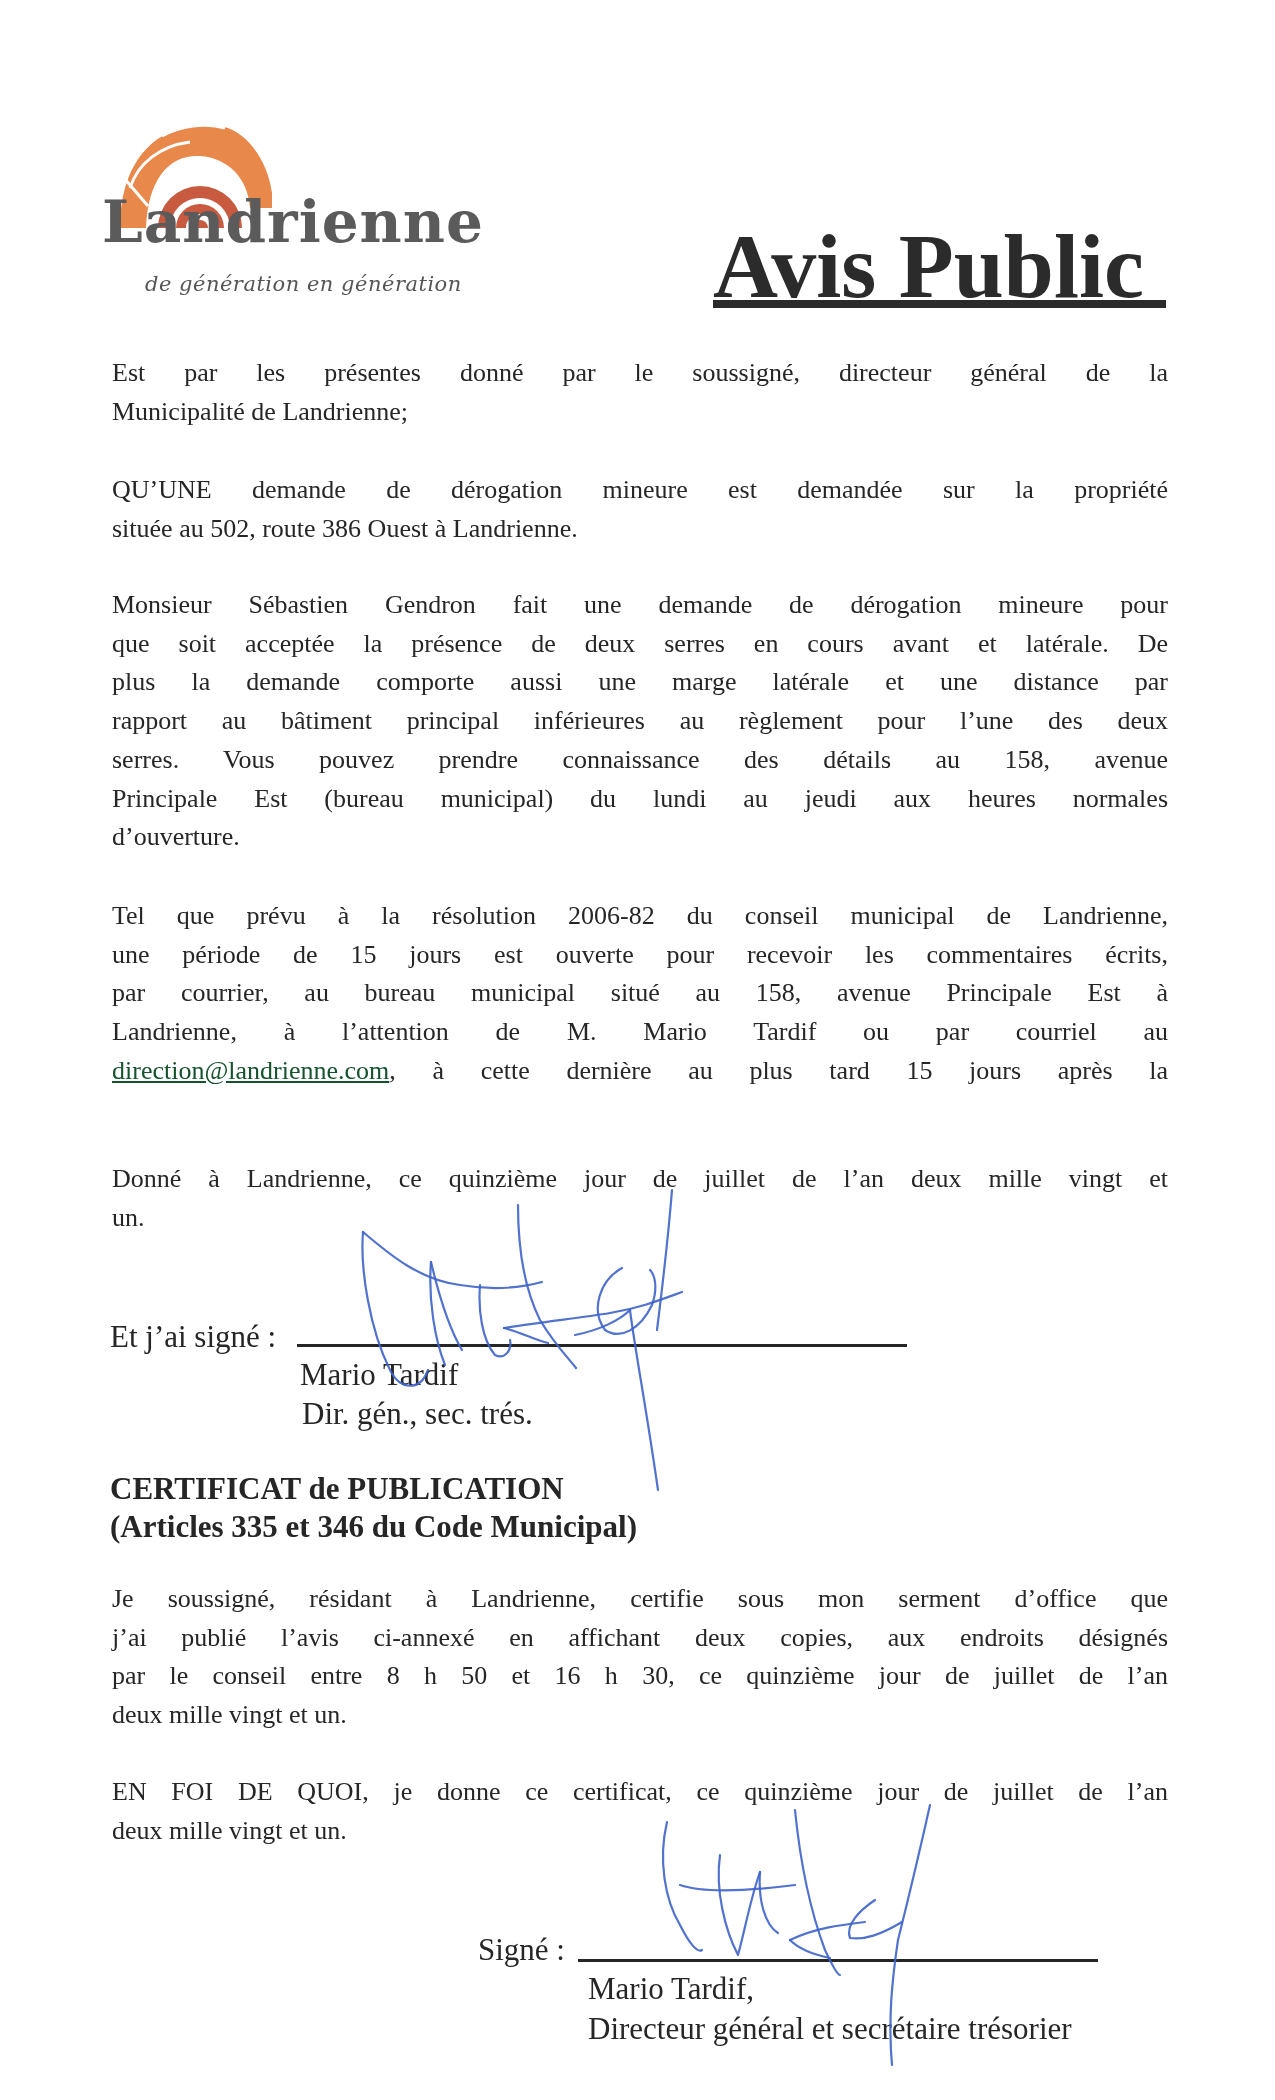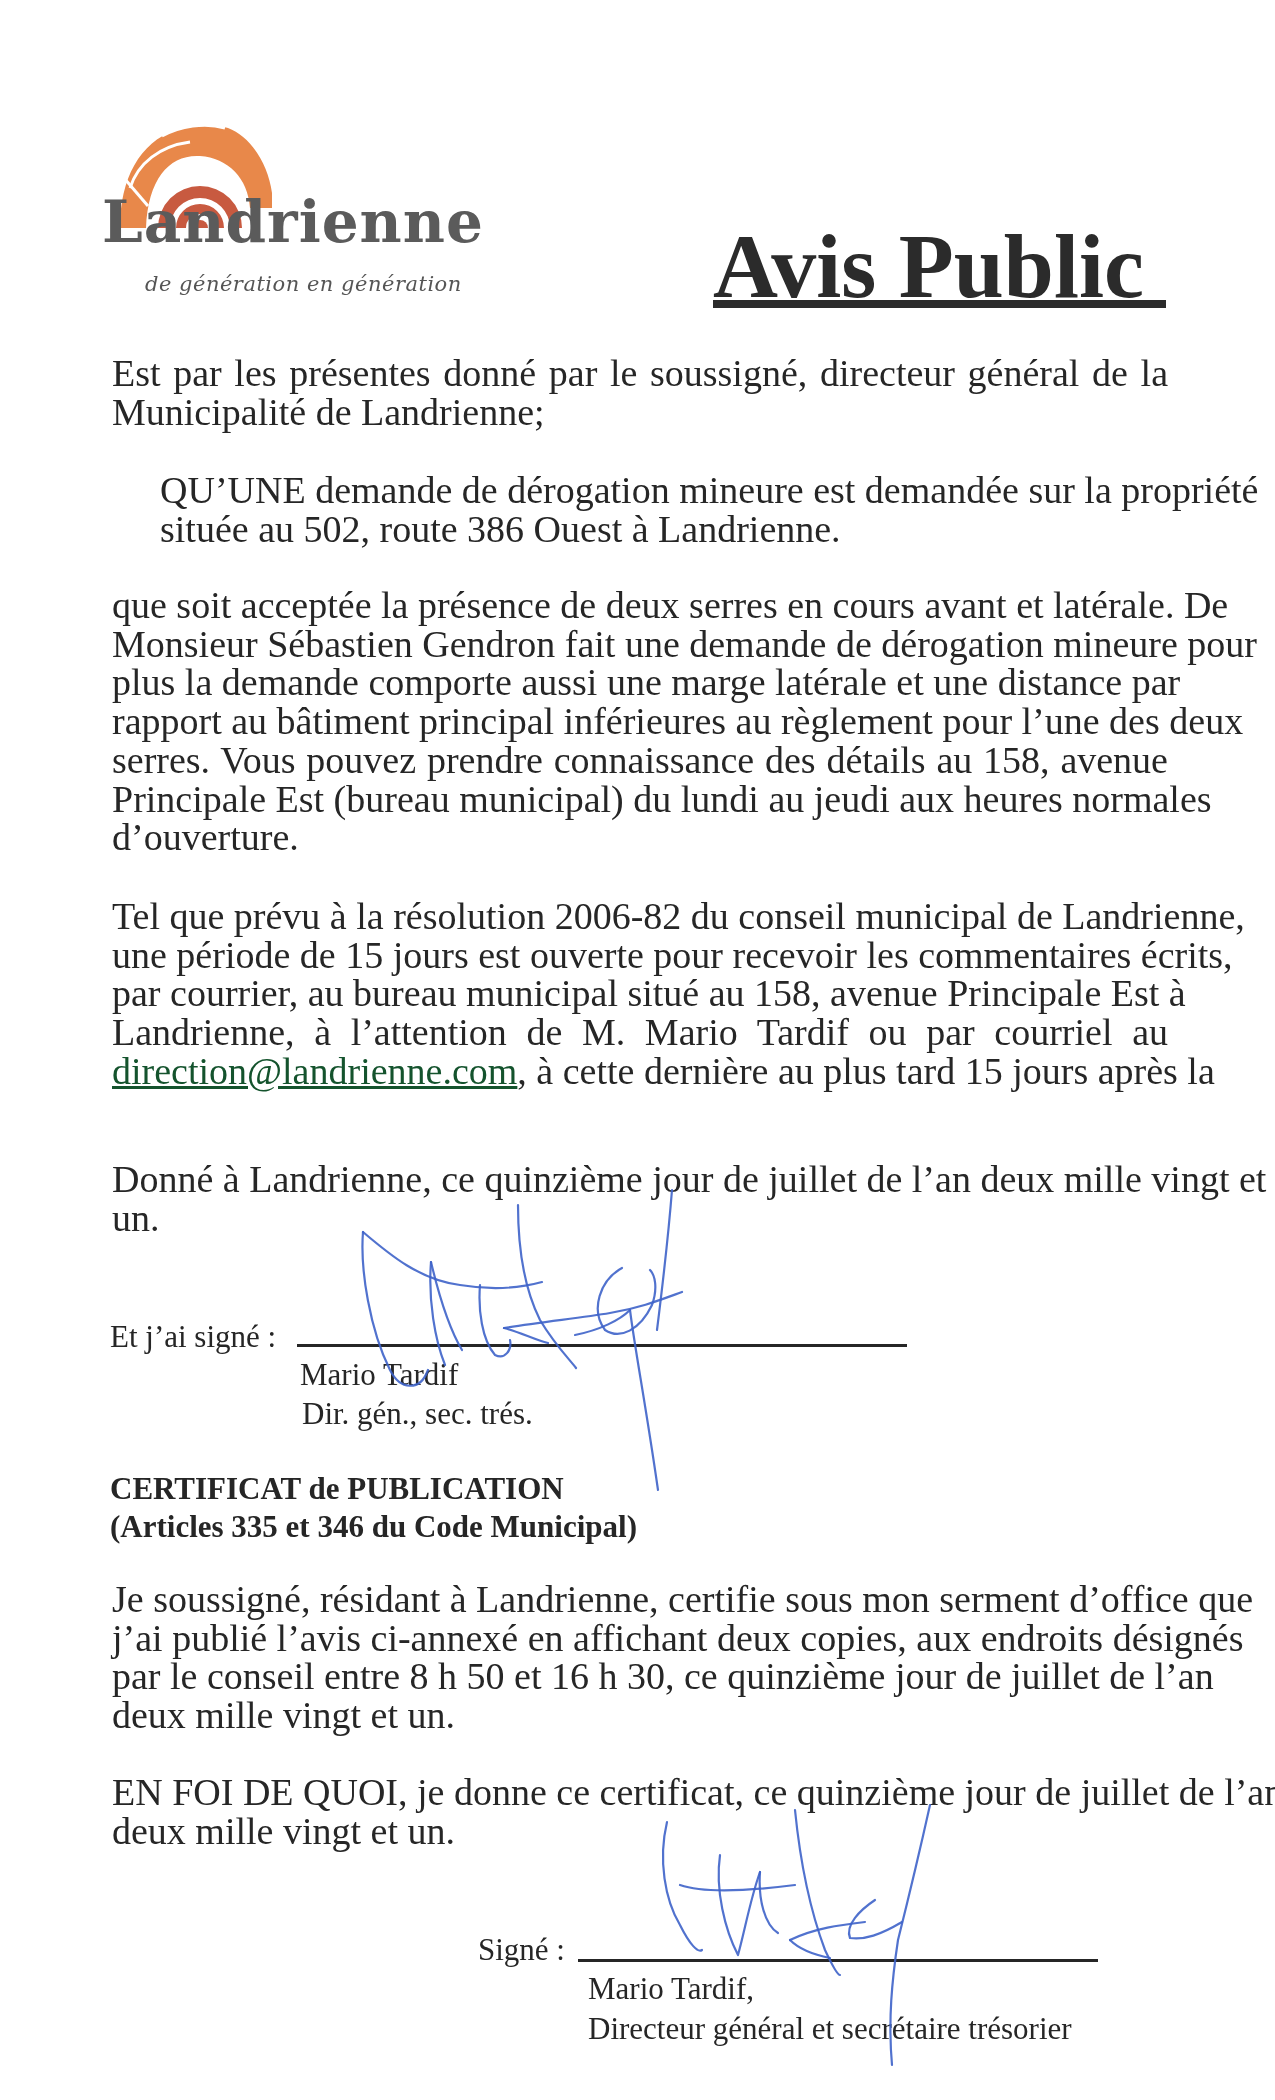--- a/index.html
+++ b/index.html
@@ -6,21 +6,21 @@
   body { width: 1275px; height: 2100px; position: relative; overflow: hidden;
          font-family: "Liberation Serif", "DejaVu Serif", serif; color: #262626; }
   .abs { position: absolute; }
   .logo-word { font-family: "DejaVu Serif", "Liberation Serif", serif; font-weight: bold;
                font-size: 58px; color: #5b5b5b; letter-spacing: 1px; white-space: nowrap; }
   .logo-tag { font-family: "DejaVu Serif", "Liberation Serif", serif; font-style: italic;
               font-size: 21px; color: #555; white-space: nowrap; letter-spacing: 0.5px; margin-top: 8px; }
   .title { font-family: "Liberation Serif", serif; font-weight: bold; font-size: 90px;
            color: #2b2b2b; white-space: nowrap; line-height: 1; }
   .title-rule { background: #2b2b2b; height: 8px; }
-  .para { left: 112px; width: 1056px; font-size: 38px; line-height: 38.7px;
+  .para { left: 112px; width: 1056px; font-size: 26px; line-height: 38.7px;
           text-align: justify; text-align-last: left; margin: 0; }
   .line { display: block; text-align: justify; text-align-last: justify; white-space: nowrap; }
   .line.last { text-align-last: left; }
   .text { font-size: 31px; white-space: nowrap; line-height: 1; }
   .bold { font-weight: bold; }
   .link { color: #14532d; text-decoration: underline; }
   .sig-rule { background: #262626; height: 3px; }
   svg.sig { position: absolute; overflow: visible; }
   svg.sig path { fill: none; stroke: #3e63c9; stroke-width: 2.2; stroke-linecap: round; stroke-linejoin: round; opacity: 0.9; }
 </style>
@@ -44,28 +44,28 @@
 </div>
 
 <div class="abs title" style="left:713px; top:222px;">Avis Public</div>
 <div class="abs title-rule" style="left:713px; top:300px; width:453px;"></div>
 
 <div class="abs para" style="top:354px;">
   <span class="line">Est par les présentes donné par le soussigné, directeur général de la</span>
   <span class="line last">Municipalité de Landrienne;</span>
 </div>
 
-<div class="abs para" style="top:471px;margin-left:48px;">
+<div class="abs para" style="top:471px;">
   <span class="line">QU’UNE demande de dérogation mineure est demandée sur la propriété</span>
   <span class="line last">située au 502, route 386 Ouest à Landrienne.</span>
 </div>
 
 <div class="abs para" style="top:586px;">
+  <span class="line">Monsieur Sébastien Gendron fait une demande de dérogation mineure pour</span>
   <span class="line">que soit acceptée la présence de deux serres en cours avant et latérale. De</span>
-  <span class="line">Monsieur Sébastien Gendron fait une demande de dérogation mineure pour</span>
   <span class="line">plus la demande comporte aussi une marge latérale et une distance par</span>
   <span class="line">rapport au bâtiment principal inférieures au règlement pour l’une des deux</span>
   <span class="line">serres. Vous pouvez prendre connaissance des détails au 158, avenue</span>
   <span class="line">Principale Est (bureau municipal) du lundi au jeudi aux heures normales</span>
   <span class="line last">d’ouverture.</span>
 </div>
 
 <div class="abs para" style="top:897px;">
   <span class="line">Tel que prévu à la résolution 2006-82 du conseil municipal de Landrienne,</span>
   <span class="line">une période de 15 jours est ouverte pour recevoir les commentaires écrits,</span>

